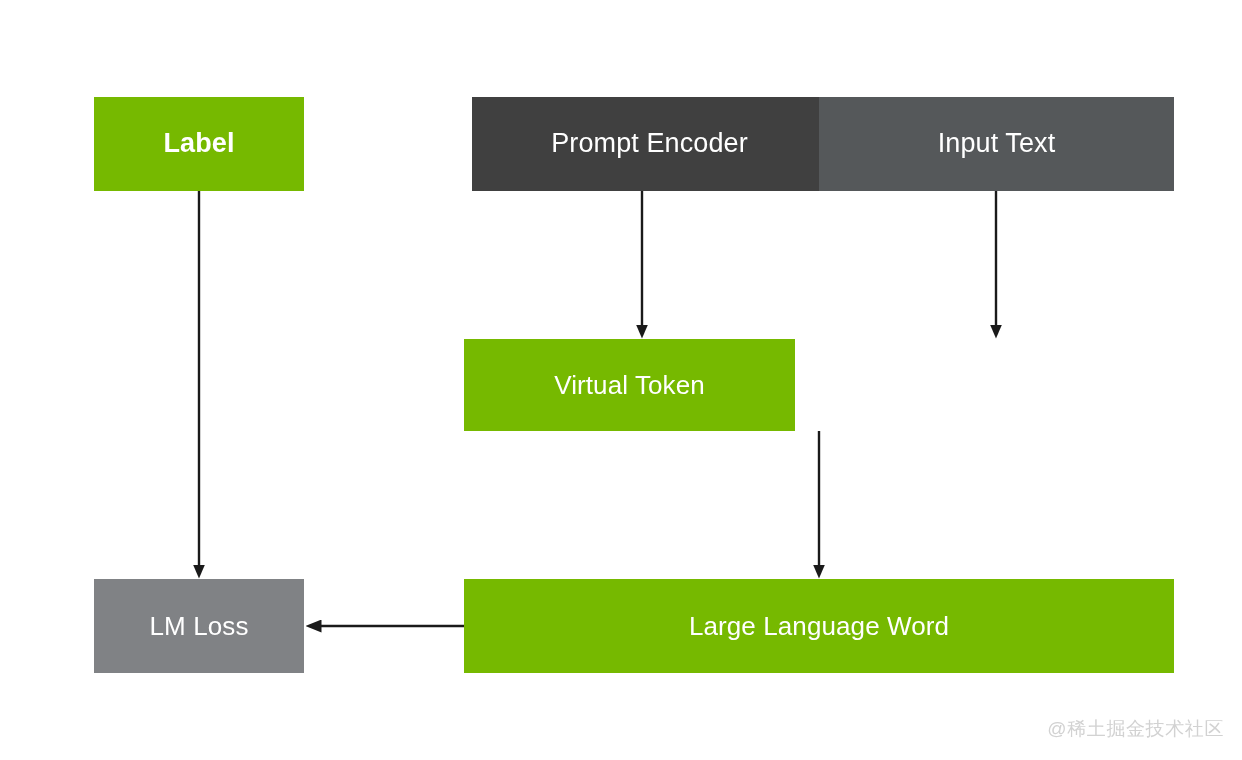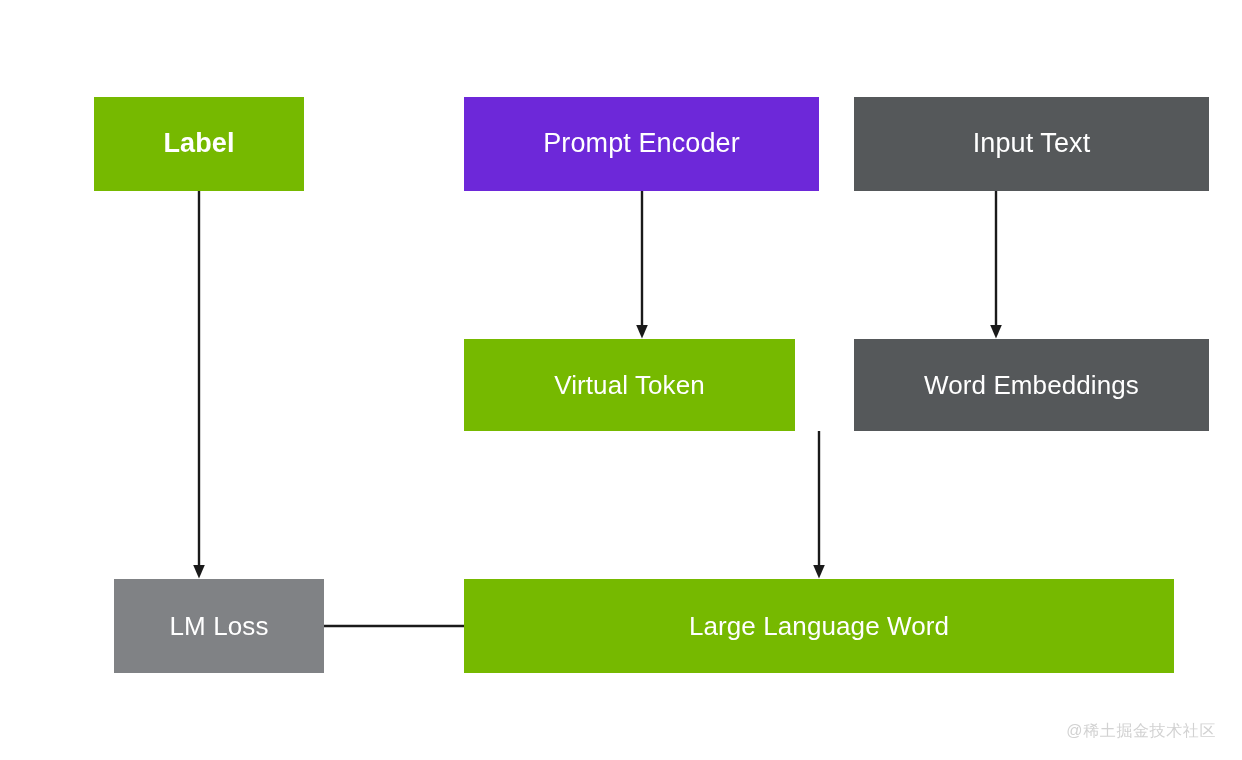--- a/index.html
+++ b/index.html
@@ -22,23 +22,23 @@
     display: flex;
     align-items: center;
     justify-content: center;
     text-align: center;
     color: #ffffff;
     box-sizing: border-box;
     line-height: 1.18;
     letter-spacing: 0.1px;
   }
   .box-green  { background: #76b900; }
-  .box-gray   { background: #6d28d9; }
-  .box-dark   { background: #55585a; margin-left: 35px; }
-  .box-midgray{ background: #808285; margin-left: 20px; }
+  .box-gray   { background: #404040; margin-left: 8px; }
+  .box-dark   { background: #55585a; }
+  .box-midgray{ background: #808285; }
 
   
   #box-label {
     left: 94px; top: 97px; width: 210px; height: 94px;
     font-size: 27px; font-weight: bold;
   }
   #box-prompt-encoder {
     left: 464px; top: 97px; width: 355px; height: 94px;
     font-size: 27px;
   }
@@ -71,24 +71,24 @@
   #arrows {
     position: absolute;
     left: 0; top: 0;
     width: 1242px; height: 760px;
     pointer-events: none;
   }
 
   
   #watermark {
     position: absolute;
-    right: 26px;
+    right: 18px;
     bottom: 18px;
     color: #d2d2d2;
-    font-size: 16px;
+    font-size: 19px;
     letter-spacing: 0.6px;
     white-space: nowrap;
   }
 </style>
 </head>
 <body>
 
 <div id="canvas">
 
   <svg id="arrows" viewBox="0 0 1242 760" width="1242" height="760" xmlns="http://www.w3.org/2000/svg">
@@ -133,23 +133,20 @@
   <div class="box box-dark" id="box-input-text">
     <span>Input Text</span>
   </div>
 
   <div class="box box-green" id="box-virtual-token">
     <span>
       <span>Virtual Token</span><br>
     </span>
   </div>
 
-  <div class="box box-dark" id="box-word-embeddings">
-    <span>Word Embeddings</span>
-  </div>
 
   <div class="box box-midgray" id="box-lm-loss">
     <span>LM Loss</span>
   </div>
 
   <div class="box box-green" id="box-llm">
     <span>Large Language Word</span>
   </div>
 
   <div id="watermark">@稀土掘金技术社区</div>

